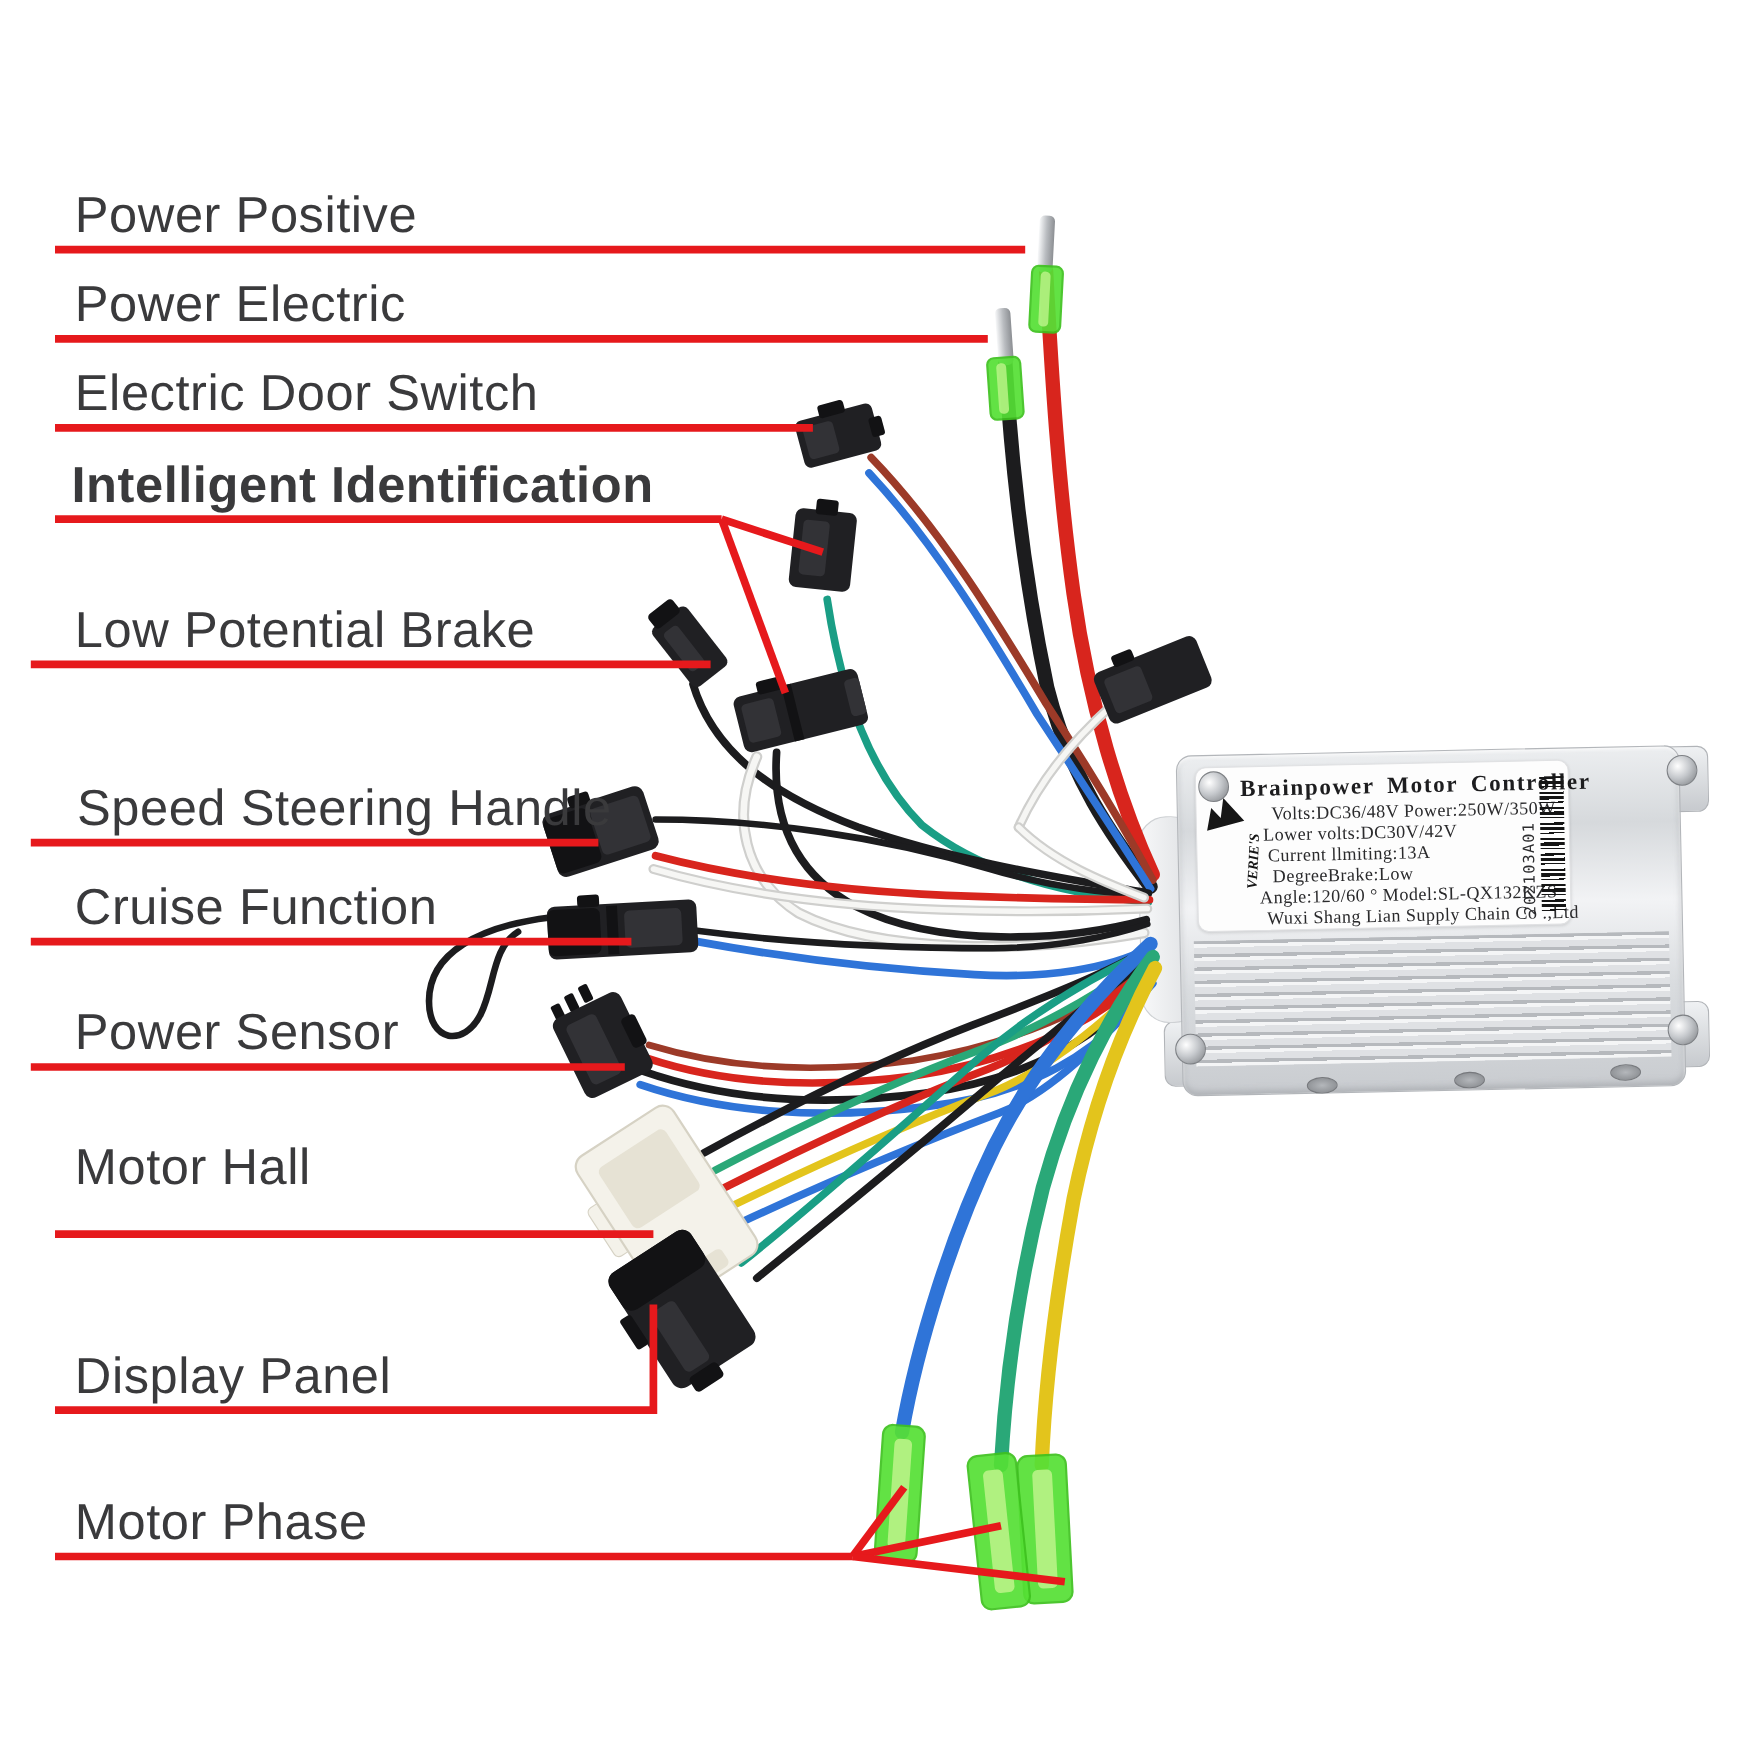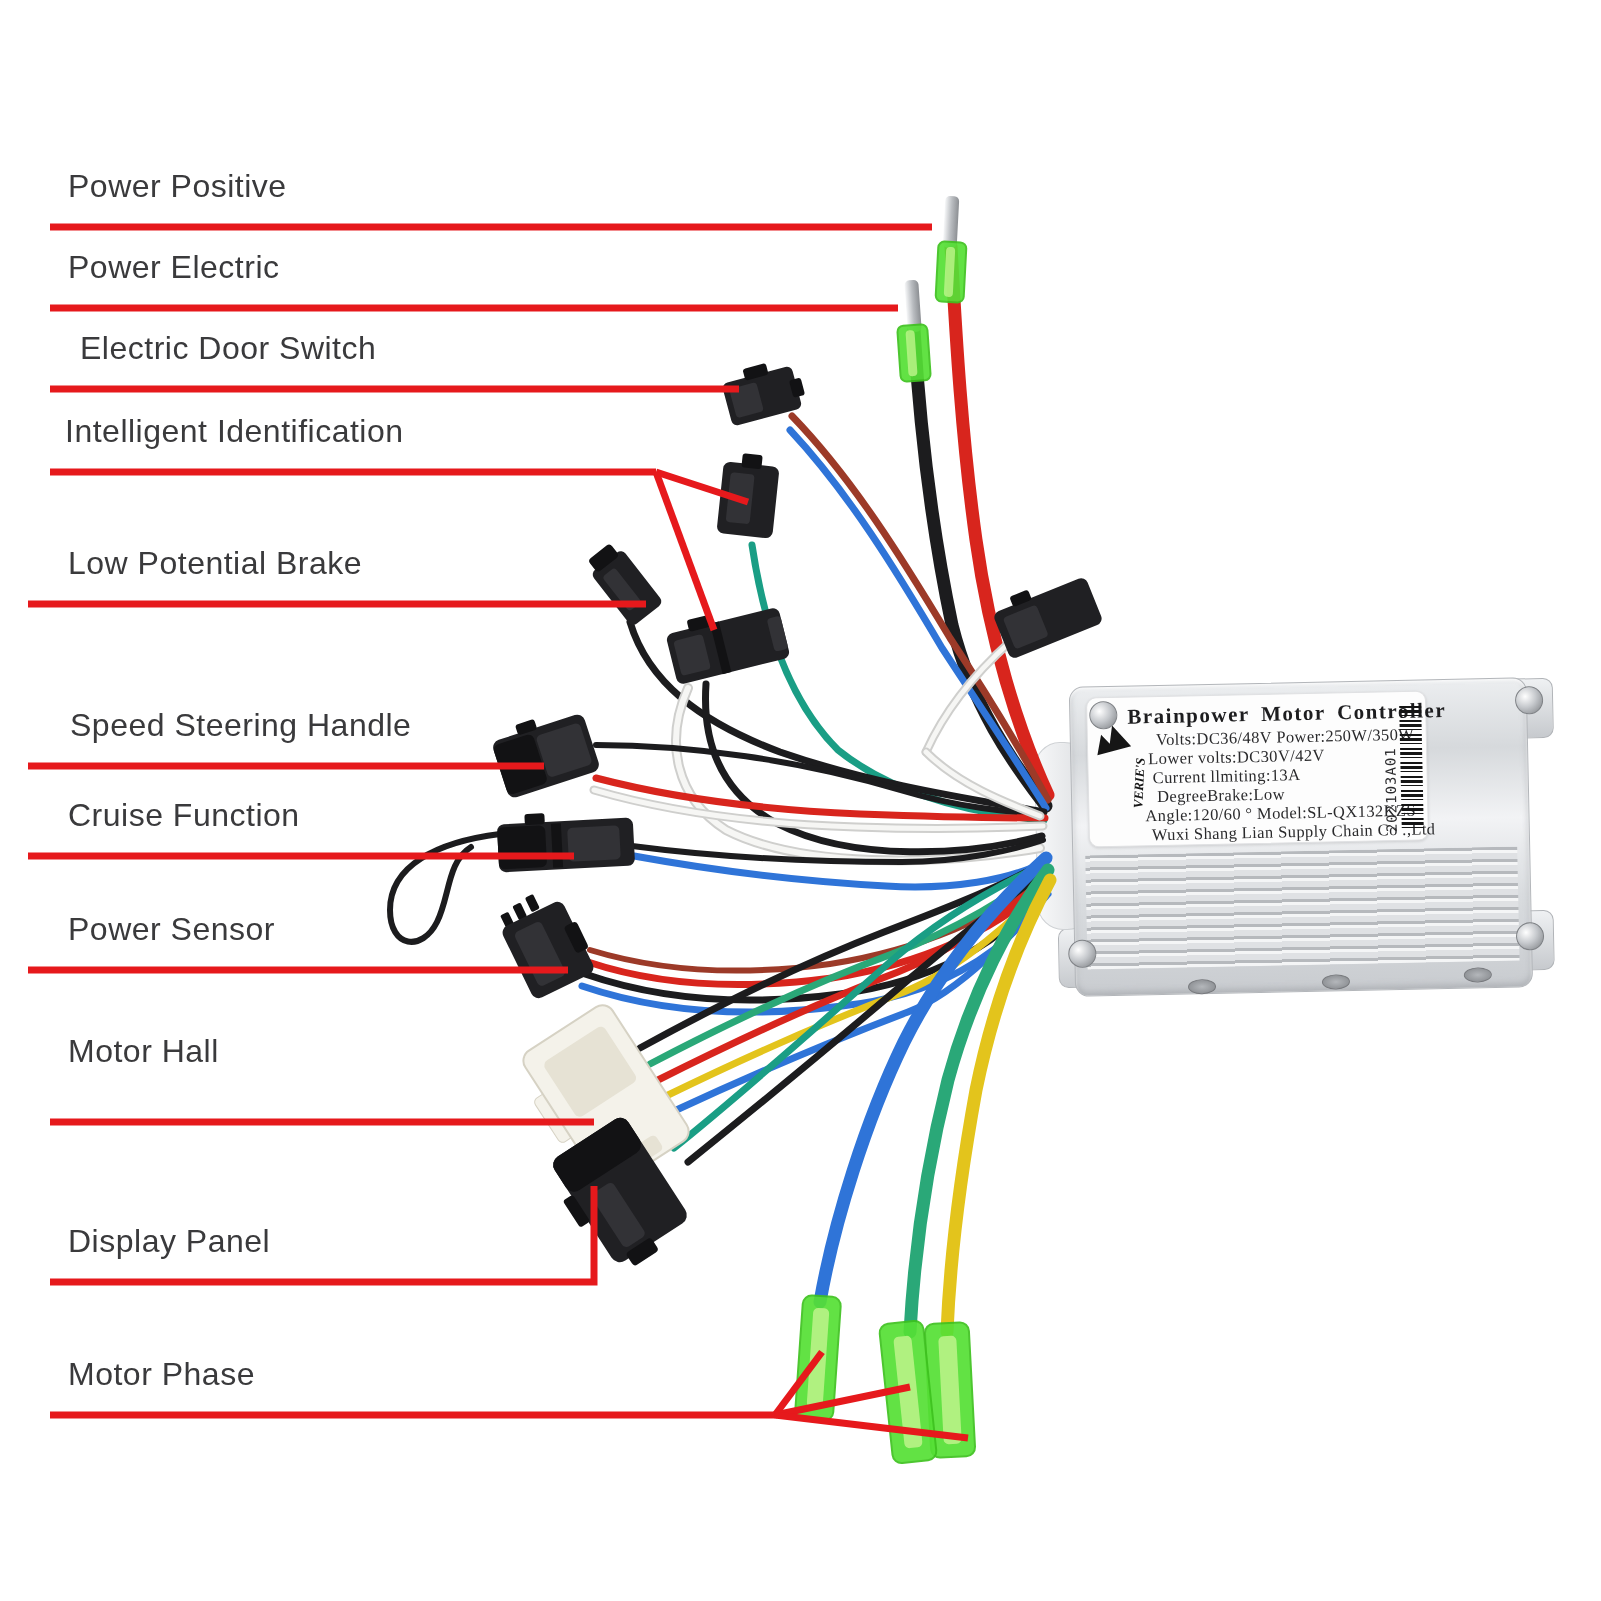--- a/index.html
+++ b/index.html
@@ -1,19 +1,19 @@
 <!DOCTYPE html>
 <html><head>
 <meta charset="utf-8">
 <style>
   html,body{margin:0;padding:0;background:#ffffff;}
   .canvas{position:relative;width:1601px;height:1601px;background:#ffffff;overflow:hidden;
           font-family:"Liberation Sans",sans-serif;}
   svg.wiring{position:absolute;left:0;top:0;z-index:3;pointer-events:none;}
-  .callout{position:absolute;z-index:5;font-size:32px;font-weight:400;color:#3a3a3c;
+  .callout{position:absolute;z-index:5;font-size:46px;font-weight:400;color:#3a3a3c;
            letter-spacing:.5px;white-space:nowrap;}
   
   .controller{position:absolute;left:1030px;top:655px;width:550px;height:372px;z-index:1;
               transform:rotate(-1.2deg);}
   .flange{position:absolute;width:48px;height:58px;border-radius:10px;
           background:linear-gradient(180deg,#eff1f3,#c7cace);border:1px solid #b1b4b8;}
   .grommet{position:absolute;left:6px;top:82px;width:54px;height:186px;border-radius:26px;
            background:linear-gradient(90deg,#f7f8f9,#dcdee1);border:1px solid #ced1d4;}
   .cbody{position:absolute;left:42px;top:27px;width:456px;height:308px;border-radius:14px;
          background:linear-gradient(180deg,#eceef0 0%,#d6d9dc 22%,#f2f3f5 45%,#d9dcdf 70%,#c9ccd0 100%);
@@ -256,22 +256,22 @@
       <path d="M50 1282 H594 V1186" stroke="#e6191c"></path>
       <path d="M50 1415 H775" stroke="#e6191c"></path>
       <path d="M775 1415 L822 1352" stroke="#e6191c"></path>
       <path d="M775 1415 L910 1387" stroke="#e6191c"></path>
       <path d="M775 1415 L968 1438" stroke="#e6191c"></path>
     </g>
   </svg>
 
   <div class="callout" style="left:68px;top:168px;">Power Positive</div>
   <div class="callout" style="left:68px;top:249px;">Power Electric</div>
-  <div class="callout" style="left:68px;top:330px;margin-left:12px;">Electric Door Switch</div>
-  <div class="callout" style="left:65px;top:413px;">Intelligent Identification</div>
+  <div class="callout" style="left:68px;top:330px;">Electric Door Switch</div>
+  <div class="callout" style="left:65px;top:413px;font-weight:bold;">Intelligent Identification</div>
   <div class="callout" style="left:68px;top:545px;">Low Potential Brake</div>
   <div class="callout" style="left:70px;top:707px;">Speed Steering Handle</div>
   <div class="callout" style="left:68px;top:797px;">Cruise Function</div>
   <div class="callout" style="left:68px;top:911px;">Power Sensor</div>
   <div class="callout" style="left:68px;top:1033px;">Motor Hall</div>
   <div class="callout" style="left:68px;top:1223px;">Display Panel</div>
   <div class="callout" style="left:68px;top:1356px;">Motor Phase</div>
 
 </div>
 

